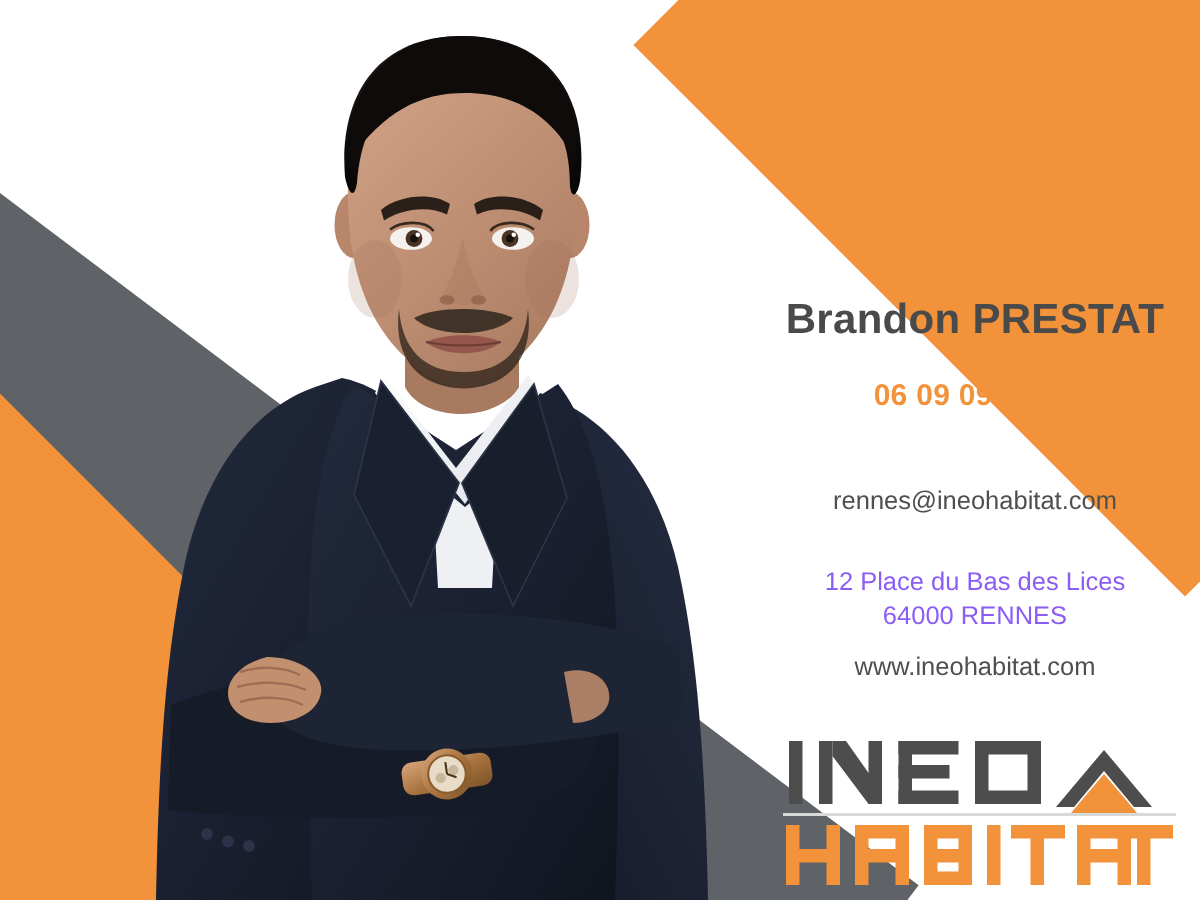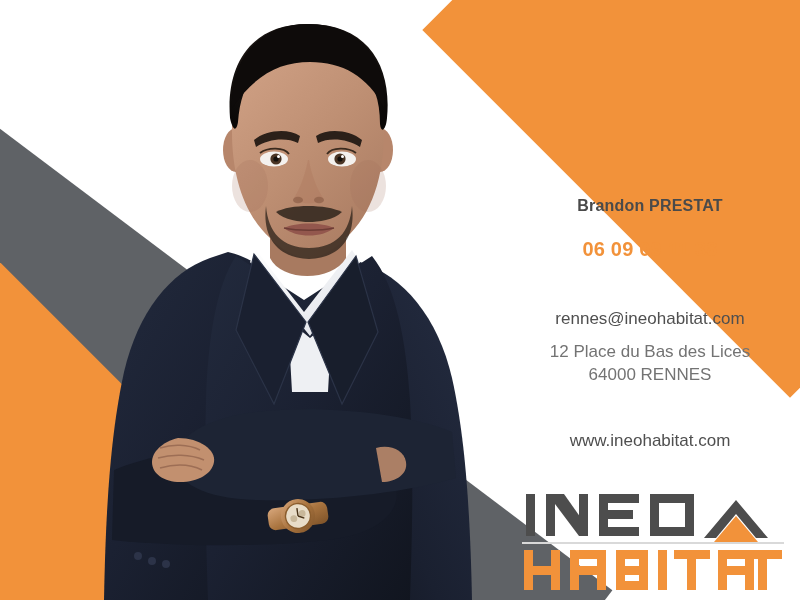--- a/index.html
+++ b/index.html
@@ -55,48 +55,48 @@
 
   
   #contact-block {
     position:absolute;
     left:500px; top:196px;
     width:300px;
     z-index:8;
     text-align:center;
   }
   #person-name {
-    font-size:16px;
+    font-size:28px;
     font-weight:bold;
     color:#4a4a4a;
     letter-spacing:.2px;
     line-height:1.2;
     text-align:center;
   }
   #phone-number {
     margin-top:23px;
     font-size:20px;
     font-weight:bold;
     color:#F2923A;
     letter-spacing:.2px;
   }
   #email-address {
     margin-top:48px;
     font-size:17px;
     color:#4f4f4f;
     font-weight:normal;
   }
   #street-address {
-    margin-top:12px;
+    margin-top:33px;
     font-size:17px;
-    color:#737373;
+    color:#8b5cf6;
     line-height:1.35;
   }
   #website-url {
-    margin-top:44px;
+    margin-top:13px;
     font-size:17px;
     color:#4f4f4f;
   }
 
   
   #logo {
     position:absolute;
     left:522px; top:488px;
     width:262px; height:104px;
     z-index:9;

